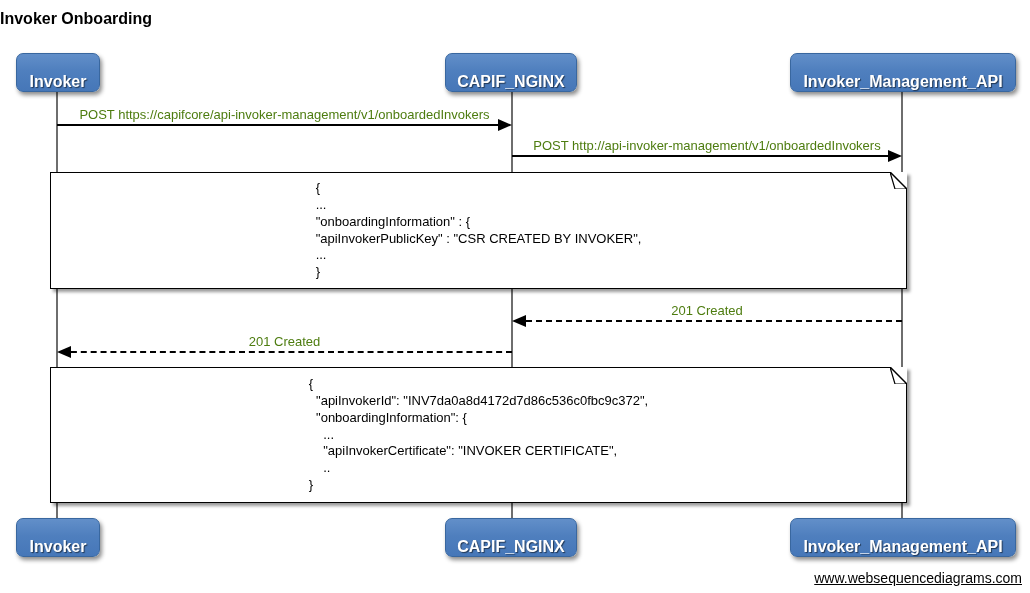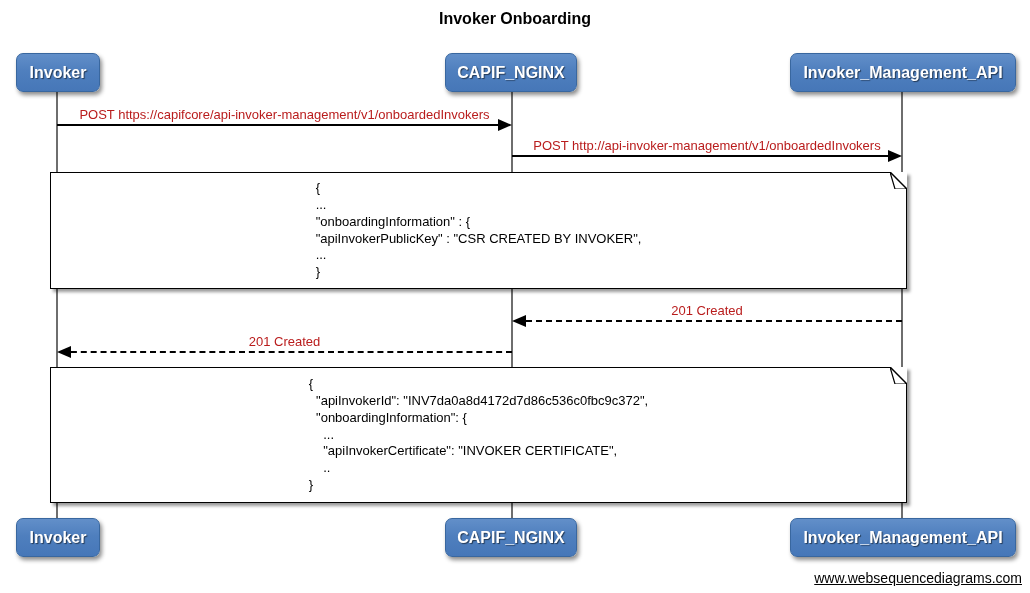--- a/index.html
+++ b/index.html
@@ -5,40 +5,40 @@
   html,body{margin:0;padding:0;background:#fff;}
   #diagram{
     position:relative;
     width:1030px;height:593px;
     background:#ffffff;
     font-family:"Liberation Sans", sans-serif;
     overflow:hidden;
   }
   .title{
     position:absolute;top:10px;left:0;width:1030px;
-    text-align:center;font-size:16px;font-weight:bold;color:#000;
+    font-size:16px;font-weight:bold;color:#000;
   }
   .actor{
     position:absolute;height:39px;
     background:linear-gradient(180deg,#628fc9 0%,#4f7fbe 45%,#4677b8 100%);
     border:1px solid #39679f;
     border-radius:7px;
     box-shadow:2px 3px 4px rgba(0,0,0,0.45);
-    display:flex;align-items:center;justify-content:center;
+    display:flex;align-items:flex-end;justify-content:center;
     color:#fff;font-weight:bold;font-size:16px;
     text-shadow:1px 1px 1px rgba(0,0,0,0.55);
     box-sizing:border-box;
     z-index:3;
   }
   .lifeline{
     position:absolute;width:2px;top:92px;height:426px;
     background:#6e6e6e;z-index:1;
   }
   .msg-label{
-    position:absolute;font-size:13px;color:#b91c1c;text-align:center;z-index:2;
+    position:absolute;font-size:13px;color:#4d7c0f;text-align:center;z-index:2;
   }
   .msg-line-solid{
     position:absolute;height:2px;background:#000;z-index:2;
   }
   .msg-line-dashed{
     position:absolute;height:0;border-top:2px dashed #000;z-index:2;
   }
   .arrow-right{
     position:absolute;width:0;height:0;z-index:2;
     border-top:6px solid transparent;border-bottom:6px solid transparent;

